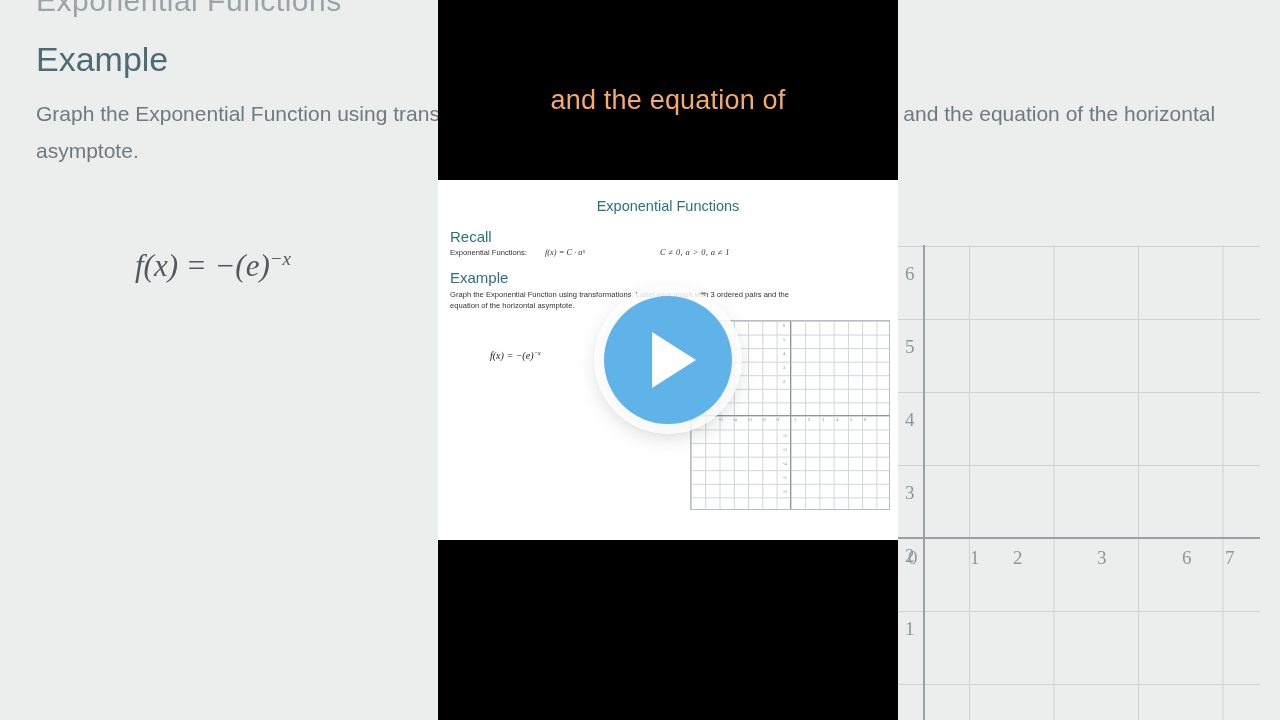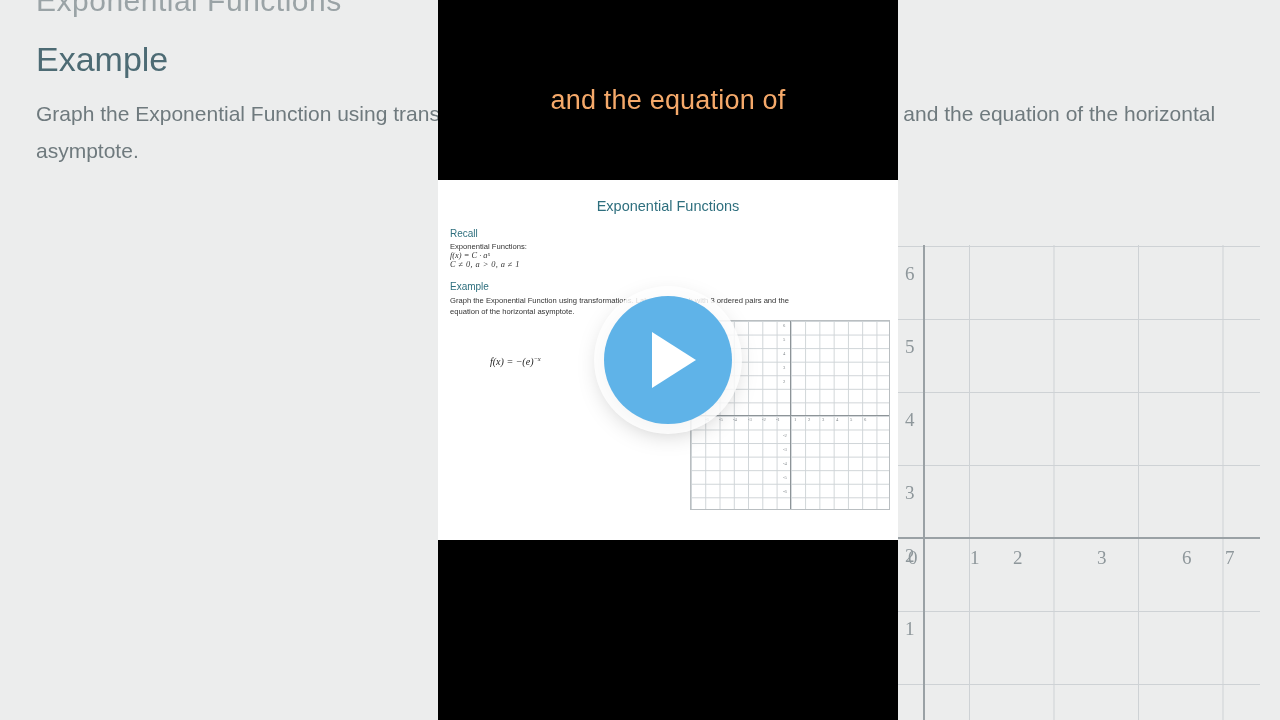--- a/index.html
+++ b/index.html
@@ -125,32 +125,31 @@
     padding: 12px 12px 0 12px;
   }
   .slide-title {
     text-align: center;
     color: #2e6f7e;
     font-size: 14.5px;
     margin: 6px 0 14px 0;
   }
   .slide h3 {
     margin: 0 0 3px 0;
-    font-size: 10px;
+    font-size: 15px;
     font-weight: 400;
     color: #2e6f7e;
   }
   .recall-row {
     display: flex;
     align-items: baseline;
     gap: 0;
     font-size: 7.6px;
     color: #333;
     margin-bottom: 12px;
-    flex-direction: column;
   }
   .recall-row .lbl { width: 95px; }
   .recall-row .eq {
     font-family: "Liberation Serif", serif;
     font-style: italic;
     font-size: 8.4px;
     width: 115px;
   }
   .recall-row .cond {
     font-family: "Liberation Serif", serif;
@@ -234,20 +233,23 @@
 </head>
 <body>
 
 <div id="stage">
 
   <div class="bg-slide">
     <div class="bg-title">Exponential Functions</div>
     <div class="bg-fxtop">f(x) = C · aˣ</div>
     <div class="bg-example">Example</div>
     <div class="bg-body">Graph the Exponential Function using transformations. Label your graph with 3 ordered pairs and the equation of the horizontal asymptote.</div>
+    <div class="bg-formula">
+      <span>f(x) = −(e)</span><sup>−x</sup>
+    </div>
 
     <div class="bg-grid">
       <div class="glines"></div>
       <div class="axis-x"></div>
       <div class="axis-y"></div>
 
       <div class="lbl" style="left:105px; top:18px;">6</div>
       <div class="lbl" style="left:105px; top:91px;">5</div>
       <div class="lbl" style="left:105px; top:164px;">4</div>
       <div class="lbl" style="left:105px; top:237px;">3</div>

